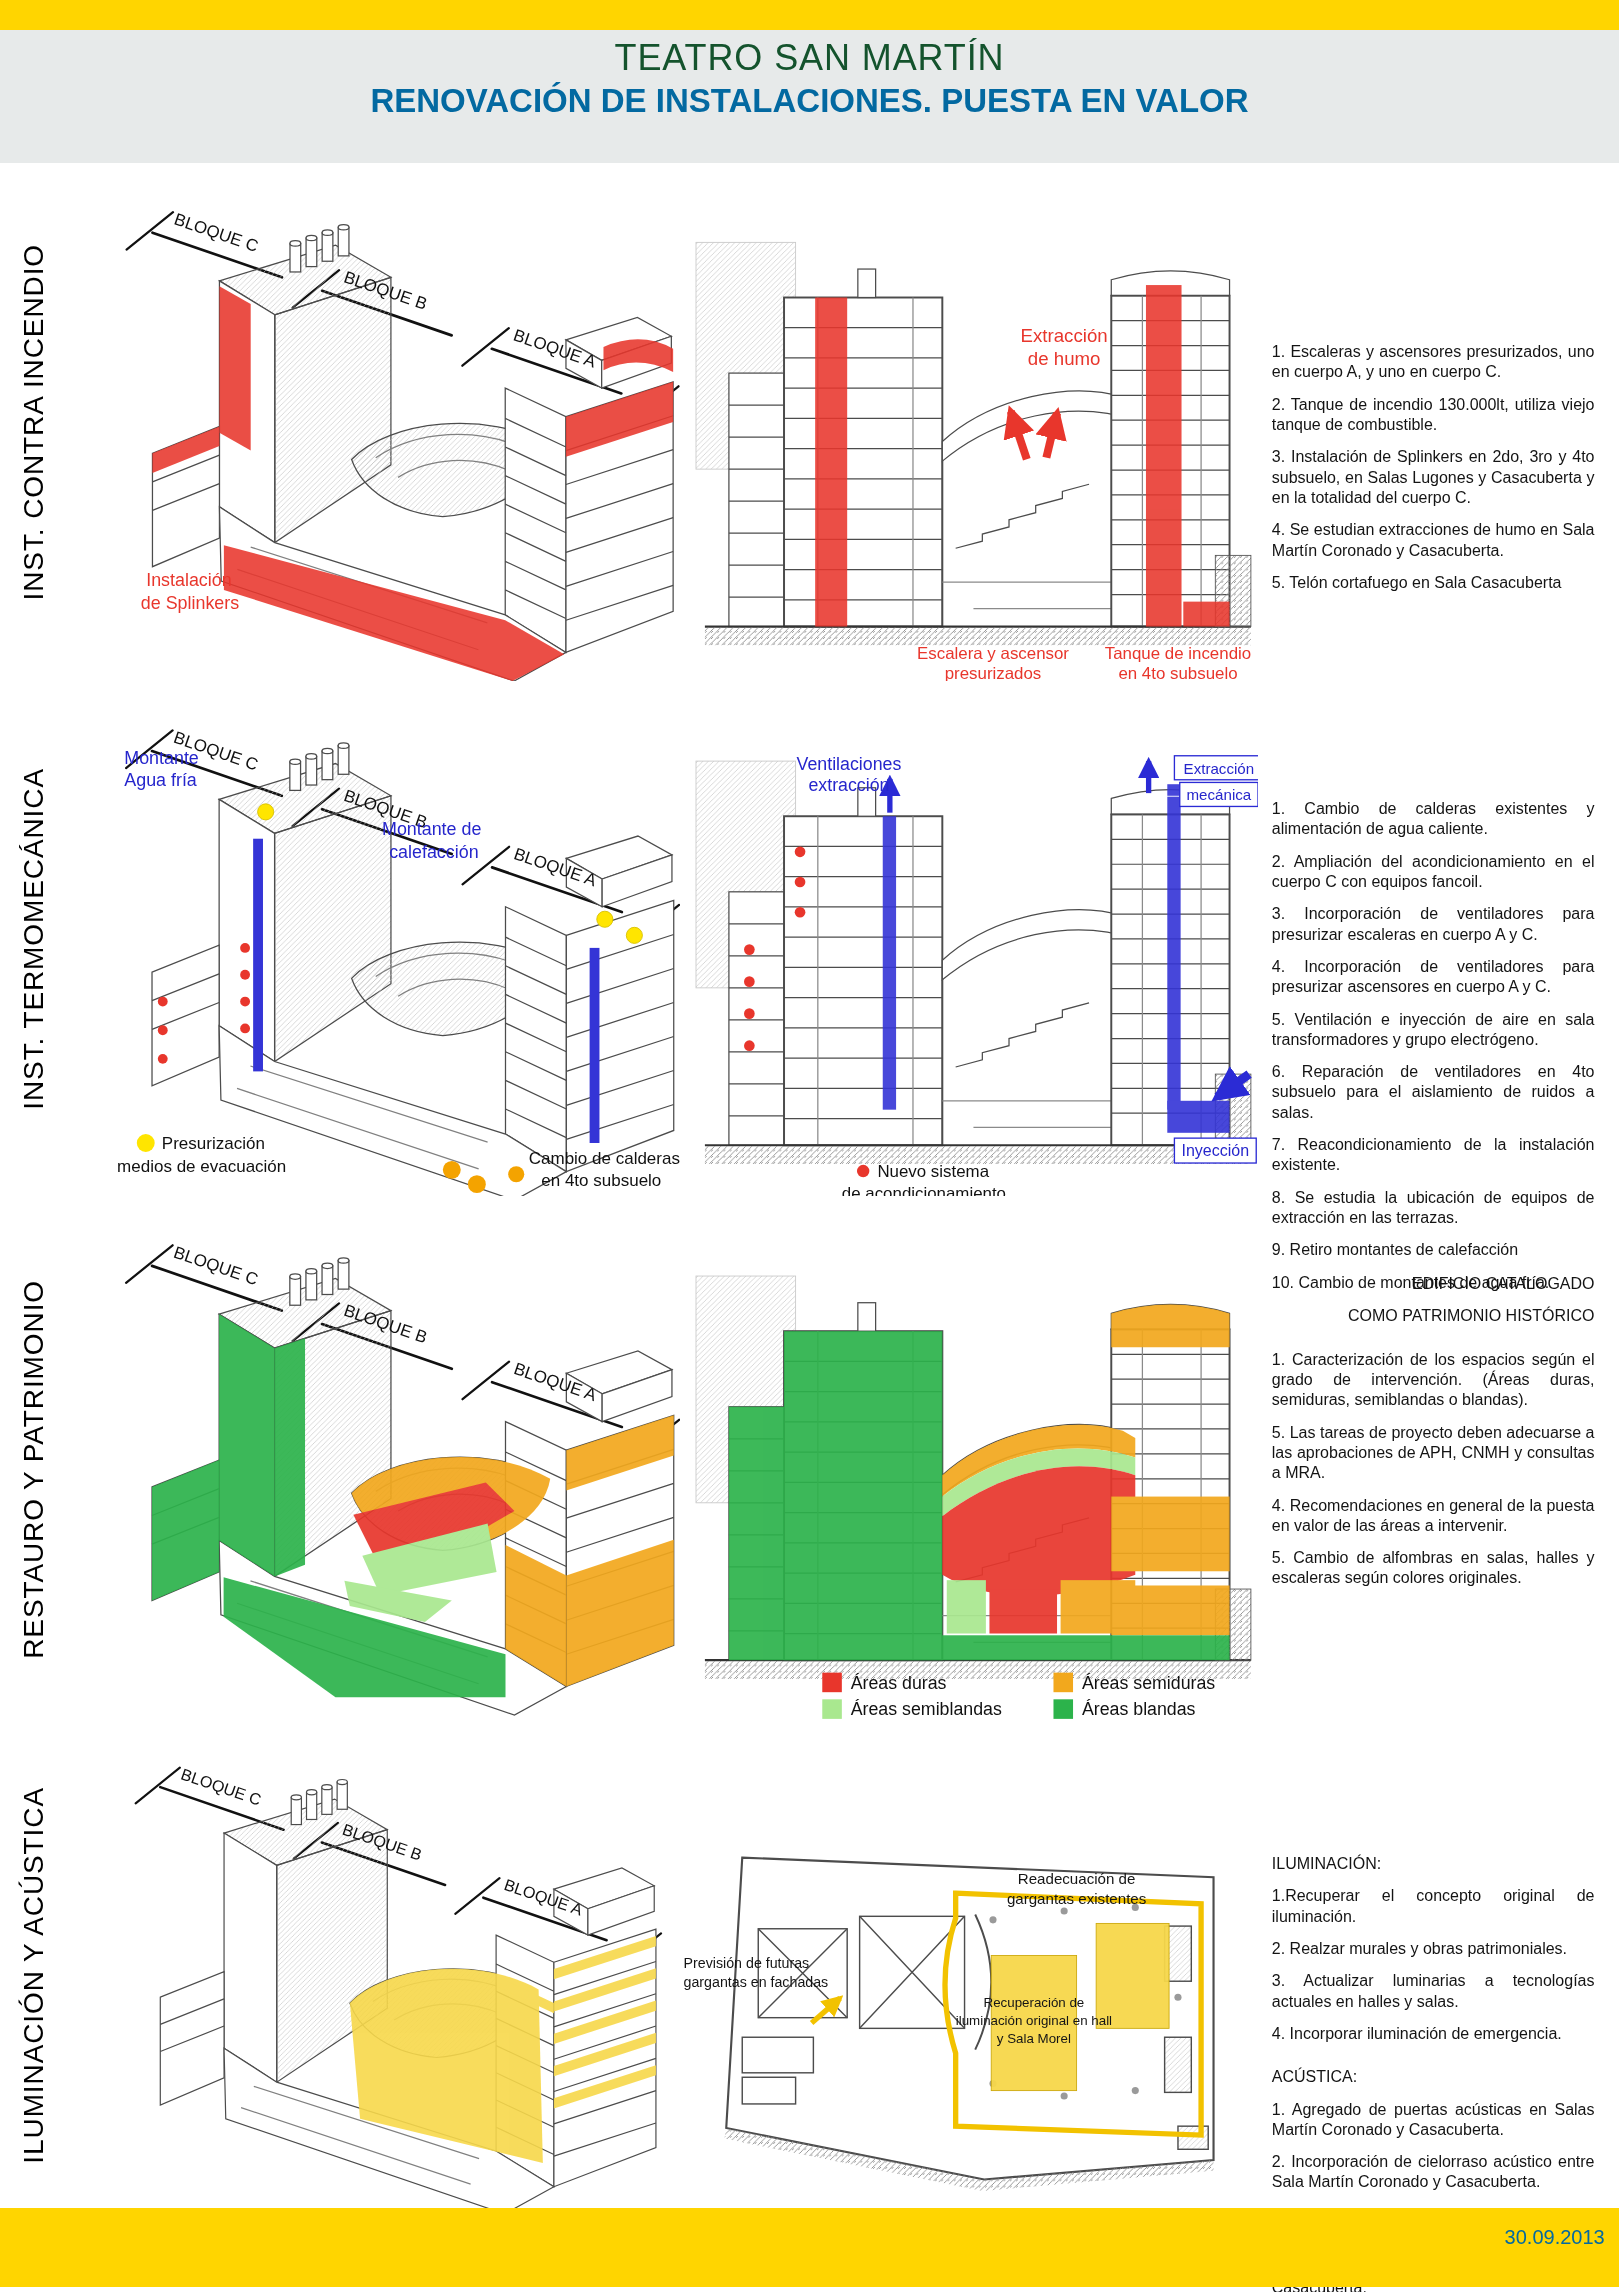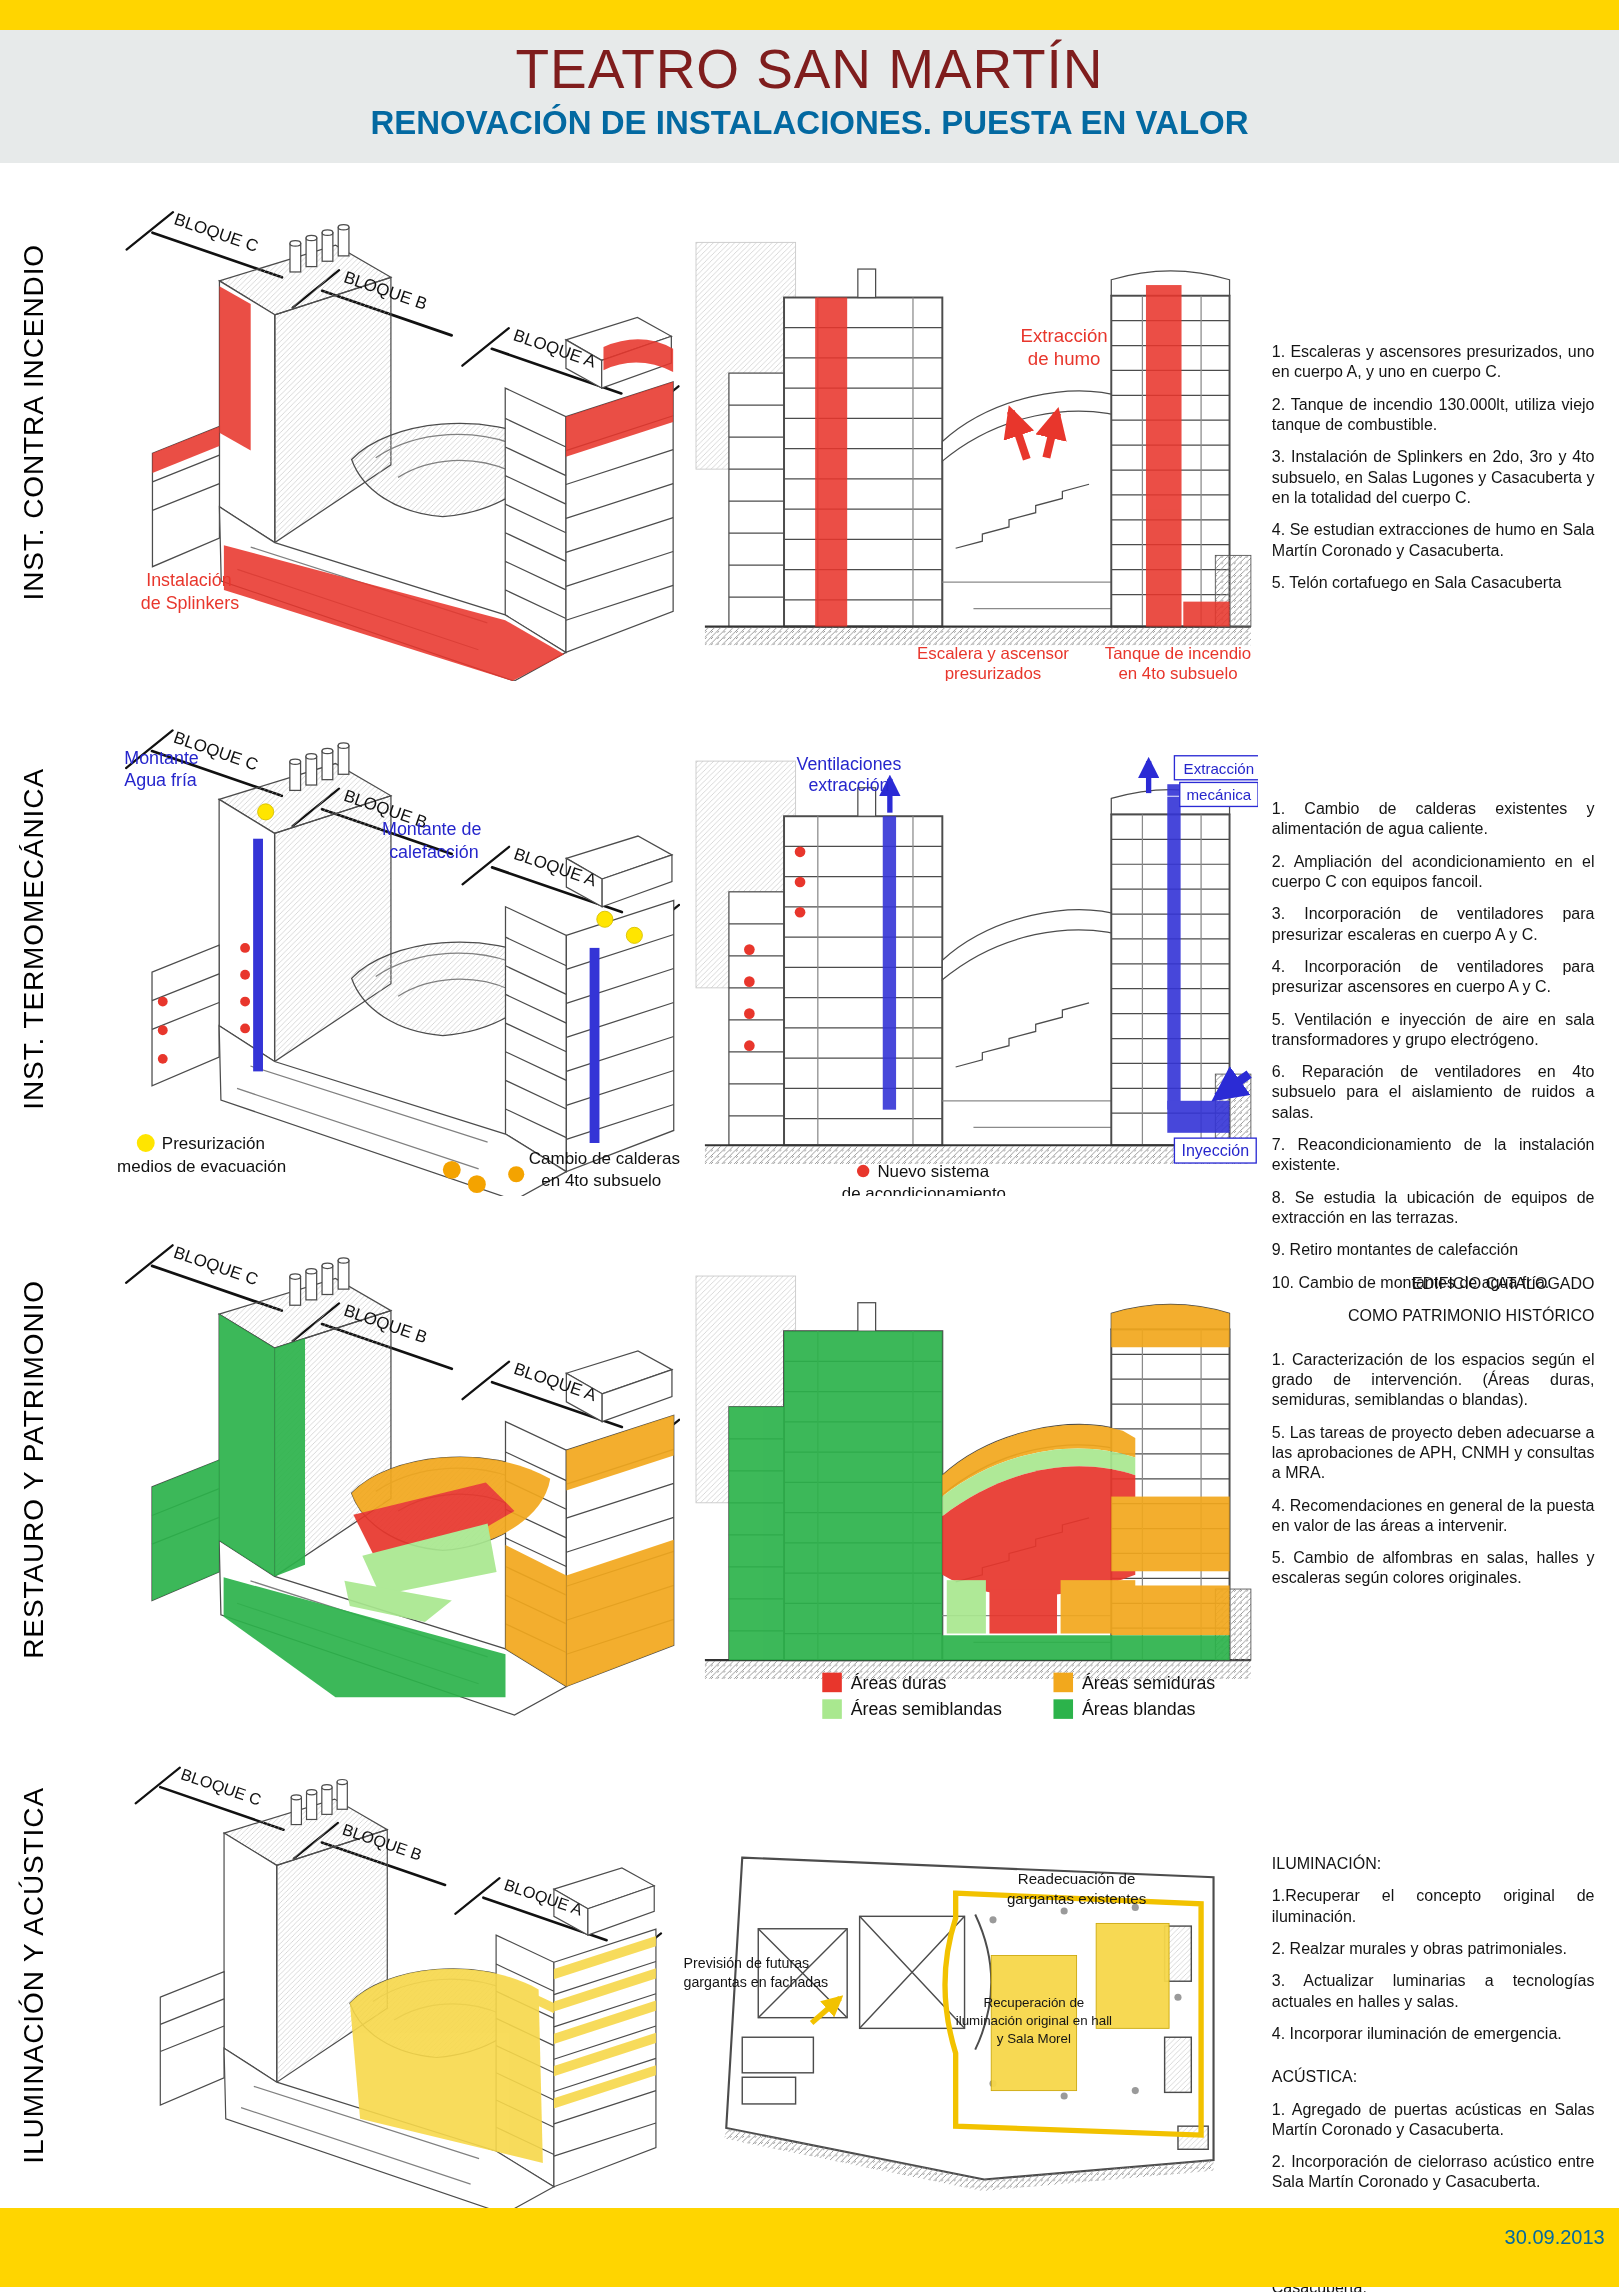--- a/index.html
+++ b/index.html
@@ -1,21 +1,21 @@
 <!DOCTYPE html>
 <html lang="es" style="font-size:14.3px"><head>
 <meta charset="utf-8">
 <style>
   *{margin:0;padding:0;box-sizing:border-box}
   html,body{background:#fff}
   body{font-family:"Liberation Sans",sans-serif;color:#141414}
   .page{position:relative;width:1619px;height:2293px;background:#fff;overflow:hidden}
   .topbar{position:absolute;left:0;top:0;width:100%;height:29.6px;background:#ffd500}
   .titleband{position:absolute;left:0;top:29.6px;width:100%;height:133px;background:#e7eaea;text-align:center}
-  .titleband h1{font-size:55px;font-weight:400;letter-spacing:0.9px;color:#7f1d1d;padding-top:7.2px}
+  .titleband h1{font-size:36px;font-weight:400;letter-spacing:0.9px;color:#14532d;padding-top:7.2px}
   .titleband h2{font-size:33px;font-weight:700;color:#0369a1;margin-top:3.6px}
   .row{position:absolute;left:0;width:100%;display:flex}
   #row-1{top:163px;height:518px}
   #row-2{top:681px;height:515px}
   #row-3{top:1196px;height:546px}
   #row-4{top:1742px;height:466px}
   .side{width:67px;display:flex;align-items:center;justify-content:center}
   .side-label{writing-mode:vertical-rl;transform:rotate(180deg);font-size:28px;letter-spacing:0.9px;color:#000;white-space:nowrap}
   .axon{width:613px;height:100%}
   .mid{width:578px;height:100%}

